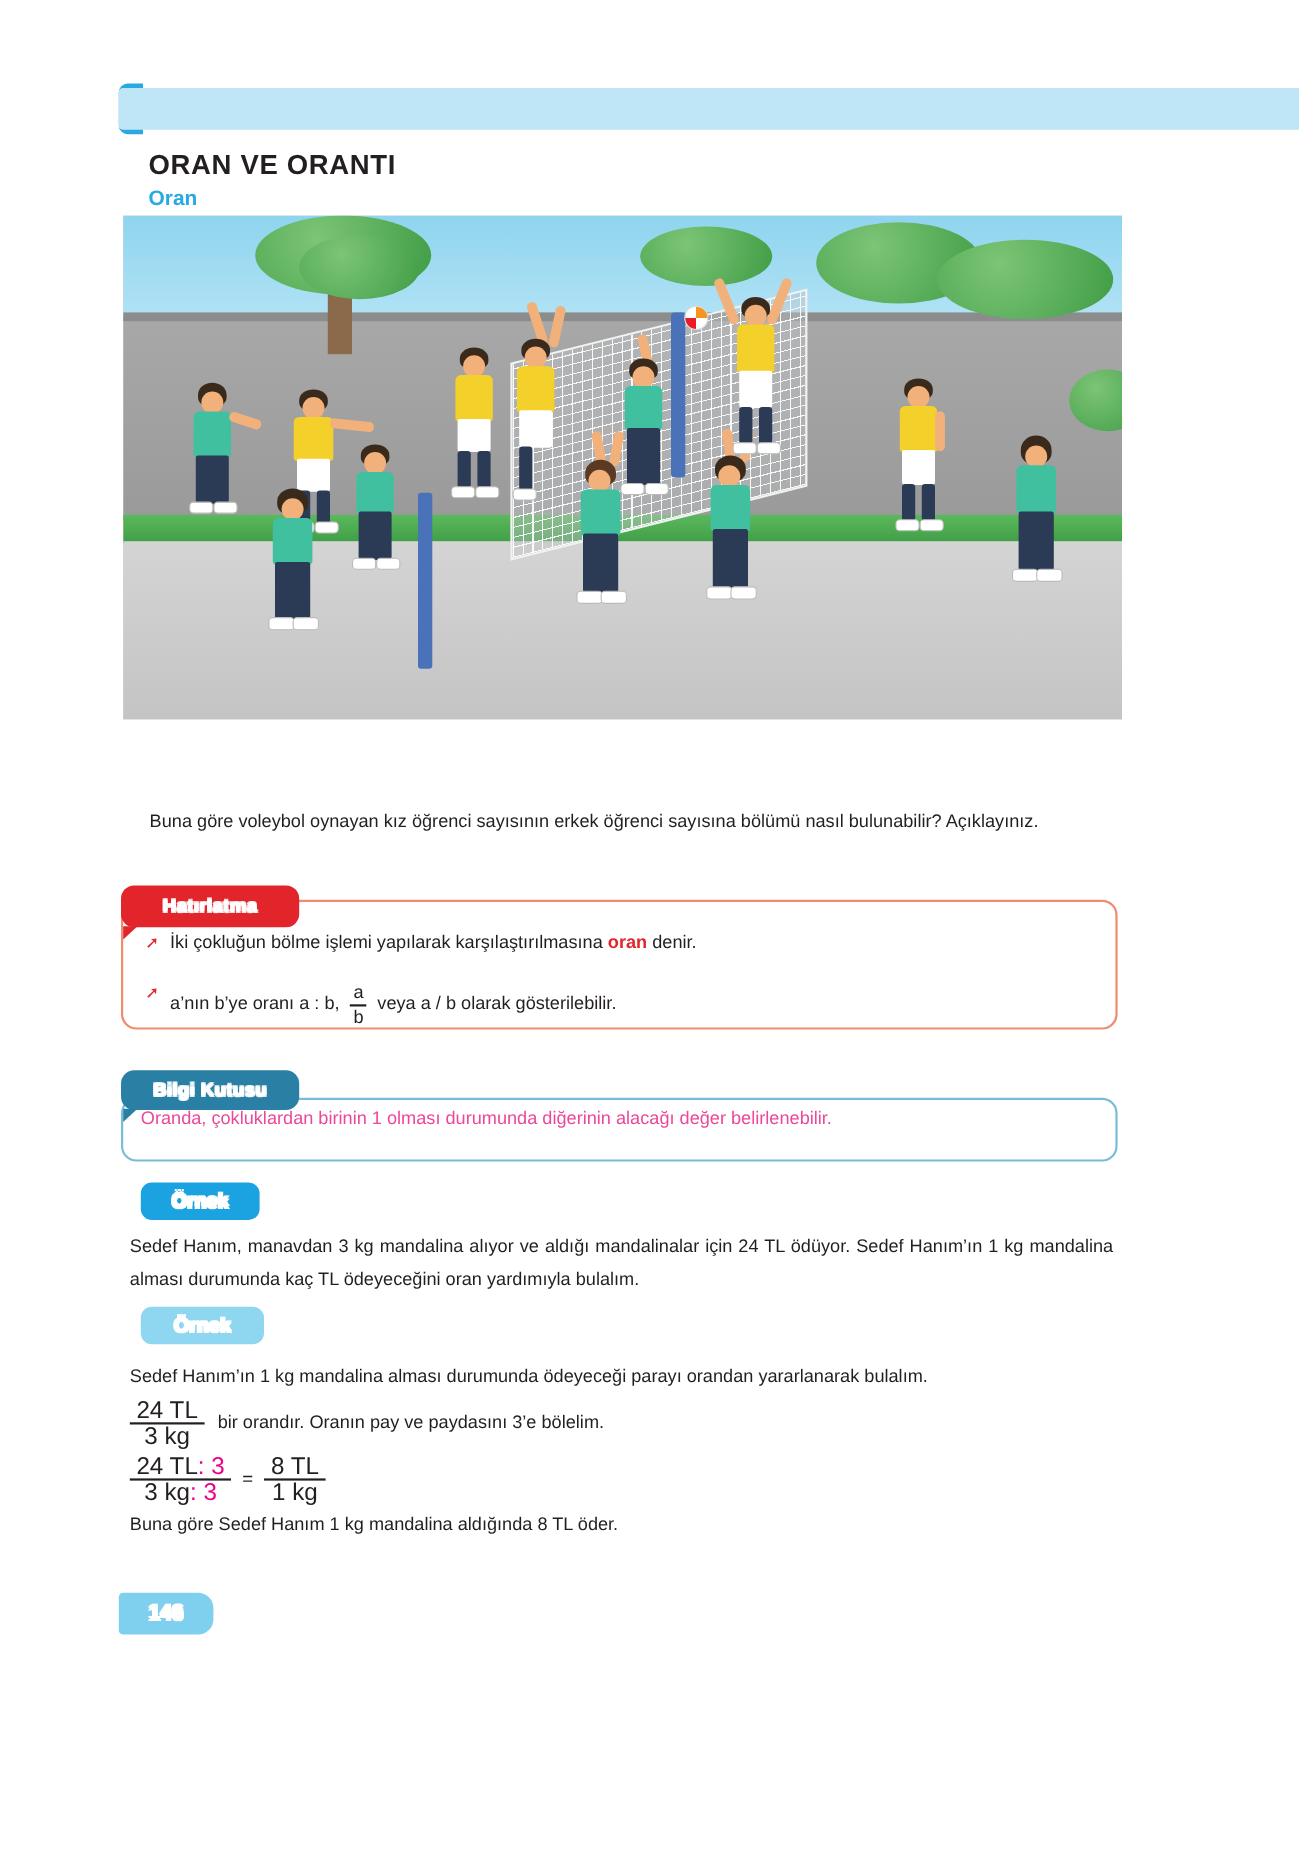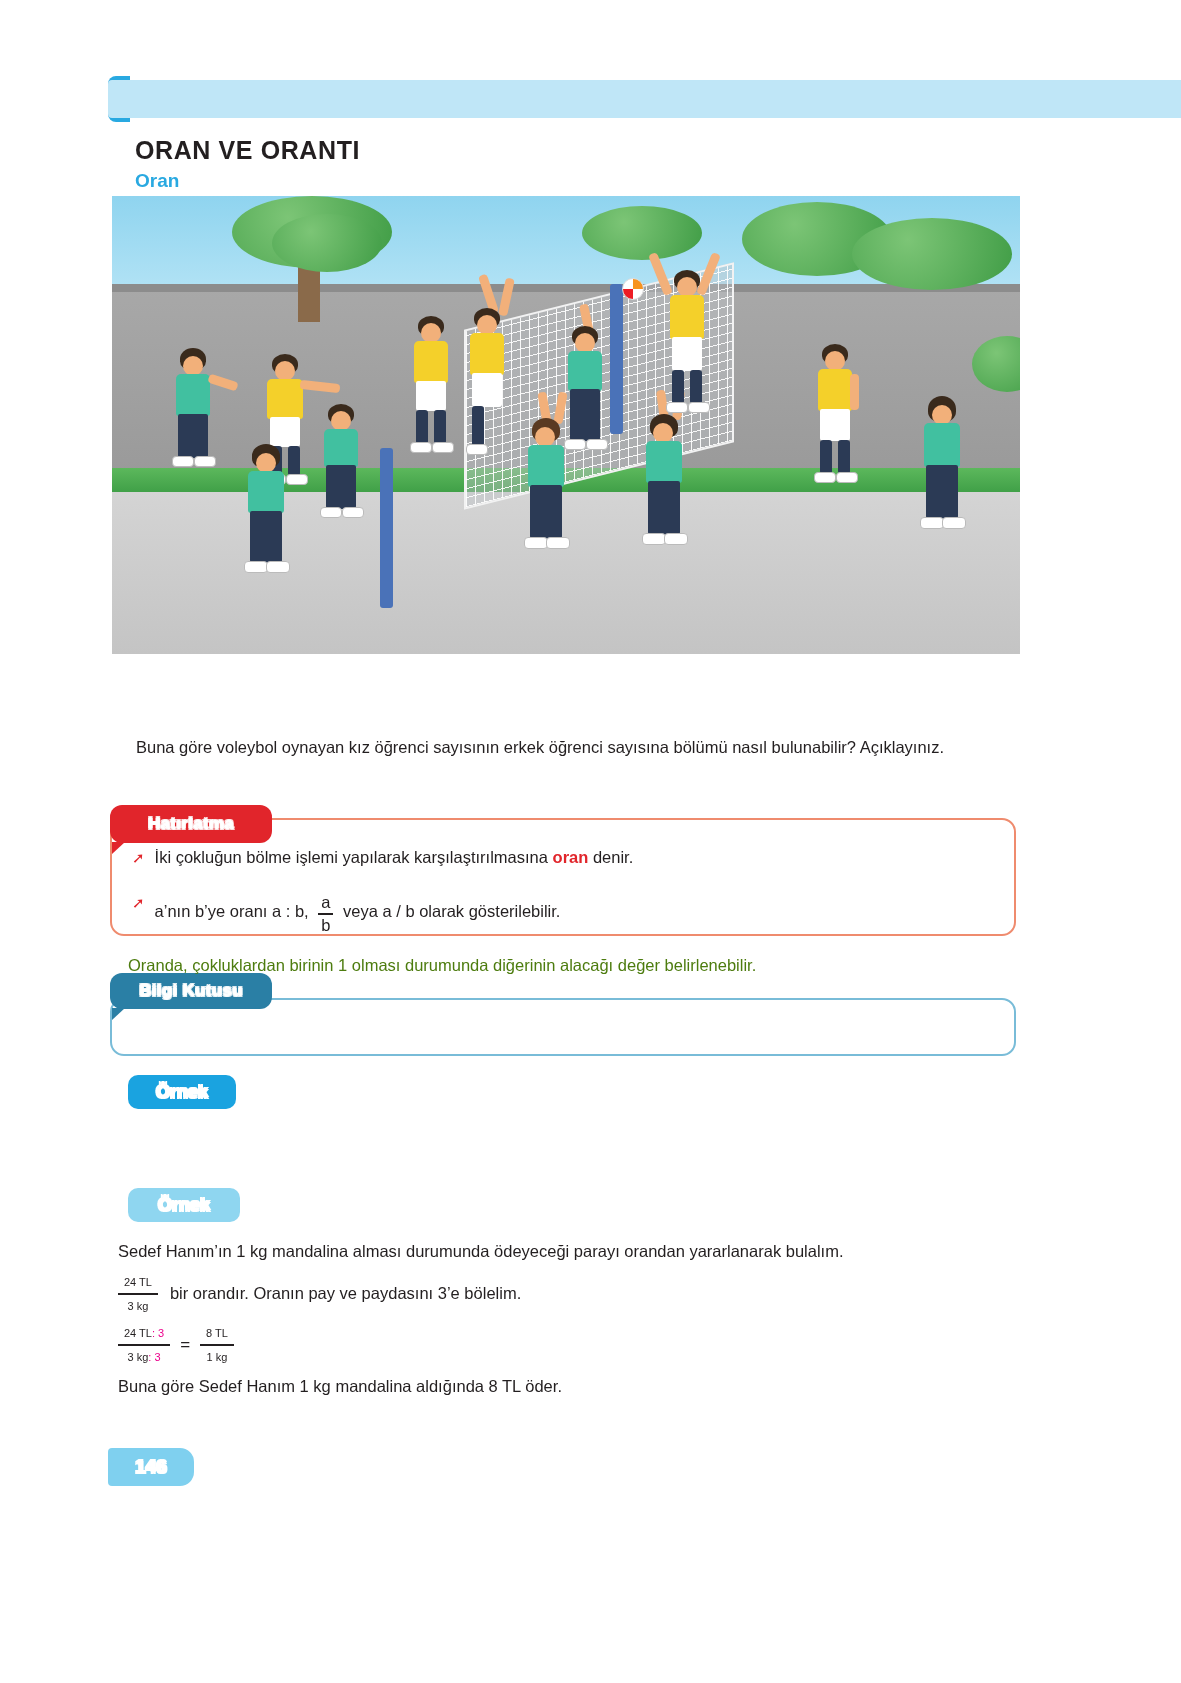--- a/index.html
+++ b/index.html
@@ -143,22 +143,22 @@
   }
   .tab-blue {
     left: 110px; top: 973px; width: 162px; height: 36px;
     background: #2a7fa5;
   }
   .tab-blue::after {
     content:""; position:absolute; left:2px; bottom:-11px;
     border-left: 13px solid #2a7fa5; border-bottom: 12px solid transparent;
   }
   .box-blue-text {
-    position: absolute; left: 128px; top: 956px;
-    font-size: 16.5px; color: #4d7c0f;
+    position: absolute; left: 128px; top: 1008px;
+    font-size: 16.5px; color: #ec4899;
   }
 
   .badge {
     position: absolute; border-radius: 10px;
     color: #fff; font-weight: bold; font-size: 18px;
     display: flex; align-items: center; justify-content: center;
     text-shadow: -1.2px -1.2px 0 #fff, 1.2px -1.2px 0 #fff,
                  -1.2px 1.2px 0 #fff, 1.2px 1.2px 0 #fff;
   }
   .badge-ornek { left: 128px; top: 1075px; width: 108px; height: 34px; background: #1aa3e0; }
@@ -169,21 +169,21 @@
   .para.final { left: 118px; top: 1371px; width: 894px; text-indent: 0; }
 
   .eq-row {
     position: absolute; display: flex; align-items: center;
     font-size: 16.5px; color: #231f20;
   }
   .eq1 { left: 118px; top: 1272px; }
   .eq2 { left: 118px; top: 1323px; }
   .eq-text { margin-left: 12px; }
   .frac-big { display:inline-flex; flex-direction:column; align-items:center; }
-  .frac-big .num, .frac-big .den { font-size: 11px; line-height: 20px; padding: 0 6px; white-space: nowrap; }
+  .frac-big .num, .frac-big .den { font-size: 22px; line-height: 20px; padding: 0 6px; white-space: nowrap; }
   .frac-big .bar { width: 100%; height: 1.6px; background: #231f20; margin: 1px 0; }
   .eq-equals { margin: 0 10px; font-size: 17px; }
   .pink { color: #ec008c; }
 
   
   .pg {
     position: absolute; left: 108px; top: 1448px;
     width: 86px; height: 38px; background: #7fd0ef;
     border-radius: 4px 14px 14px 4px;
     display:flex; align-items:center; justify-content:center;
@@ -377,20 +377,21 @@
           <span class="den">b</span>
         </span><span> veya a / b olarak gösterilebilir.</span>
     </span>
   </div>
 
   <div class="box box-blue"></div>
   <div class="tab tab-blue">Bilgi Kutusu</div>
   <div class="box-blue-text">Oranda, çokluklardan birinin 1 olması durumunda diğerinin alacağı değer belirlenebilir.</div>
 
   <div class="badge badge-ornek">Örnek</div>
+  <div class="para ornek">Sedef Hanım, manavdan 3 kg mandalina alıyor ve aldığı mandalinalar için 24 TL ödüyor. Sedef Hanım’ın 1 kg mandalina alması durumunda kaç TL ödeyeceğini oran yardımıyla bulalım.</div>
 
   <div class="badge badge-cozum">Örnek</div>
   <div class="para cozum1">Sedef Hanım’ın 1 kg mandalina alması durumunda ödeyeceği parayı orandan yararlanarak bulalım.</div>
 
   <div class="eq-row eq1">
     <span class="frac-big">
       <span class="num">24 TL</span>
       <span class="bar"></span>
       <span class="den">3 kg</span>
     </span>

